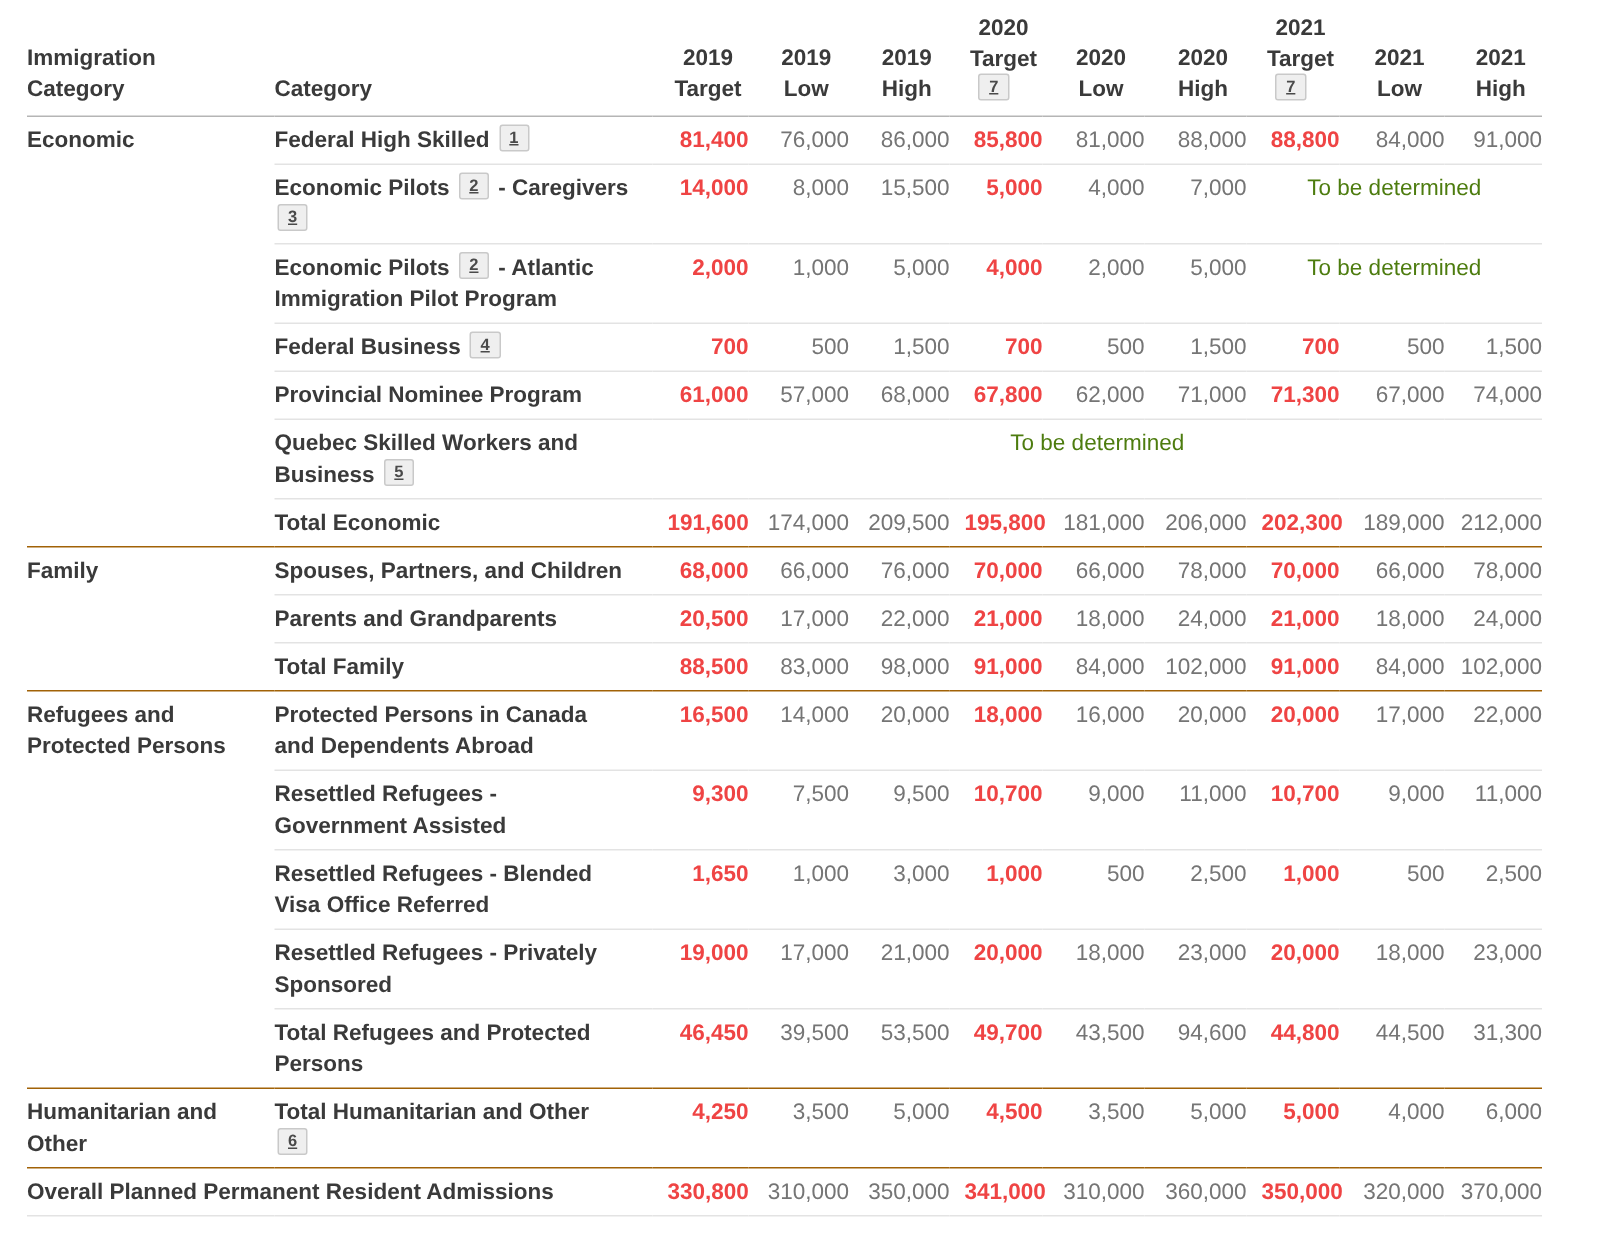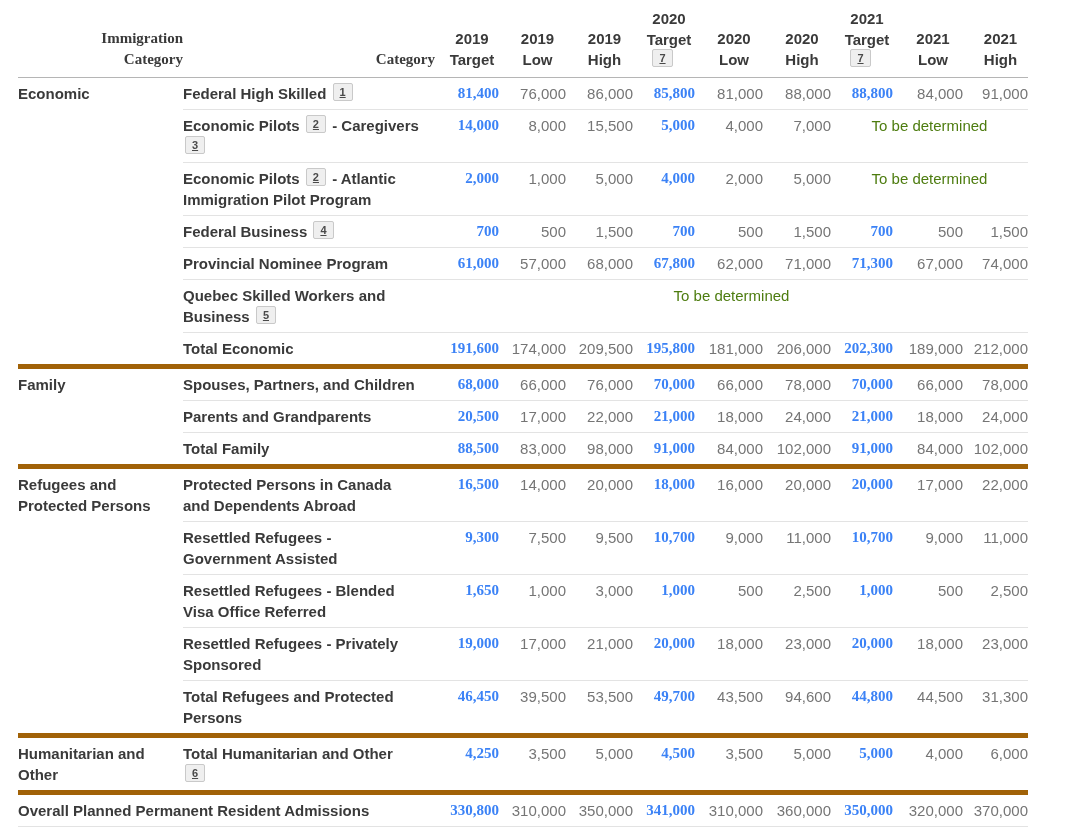--- a/index.html
+++ b/index.html
@@ -24,36 +24,36 @@
     font-size: 15px;
   }
   thead th {
     vertical-align: bottom;
     font-weight: 700;
     padding: 0 0 7px 0;
     border-bottom: 1px solid #b5b5b5;
     line-height: 21px;
     color: #3a3a3a;
   }
-  th.h-group, th.h-cat { text-align: right; font-family: Liberation Serif, serif; }
+  th.h-group, th.h-cat { text-align: left; }
   th.h-num { text-align: center; padding-left: 10px; }
   .hdr-fn { padding-right: 13px; line-height: 19px; }
   tbody td {
     vertical-align: top;
     line-height: 21px;
     padding: 5px 0;
     border-top: 1px solid #e3e3e3;
   }
-  tbody tr.sec td { border-top: 5px solid #a16207; }
+  tbody tr.sec td { border-top: 1px solid #a16207; }
   tbody tr:first-child td { border-top: none; }
   tbody tr:last-child td { border-bottom: 1px solid #e3e3e3; }
   td.group { font-weight: 700; padding-right: 10px; }
   td.cat { font-weight: 700; padding-right: 14px; }
   td.num { text-align: right; color: #757575; padding-left: 10px; }
-  td.num.target { color: #3b82f6; font-weight: 700; font-family: Liberation Serif, serif; }
+  td.num.target { color: #ef4444; font-weight: 700; }
   td.tbd { text-align: center; color: #4d7c0f; }
   .fn {
     display: inline-block;
     background: #efefef;
     border: 1px solid #c9c9c9;
     border-radius: 2px;
     padding: 0 6px;
     font-size: 11px;
     line-height: 16px;
     font-weight: 600;

